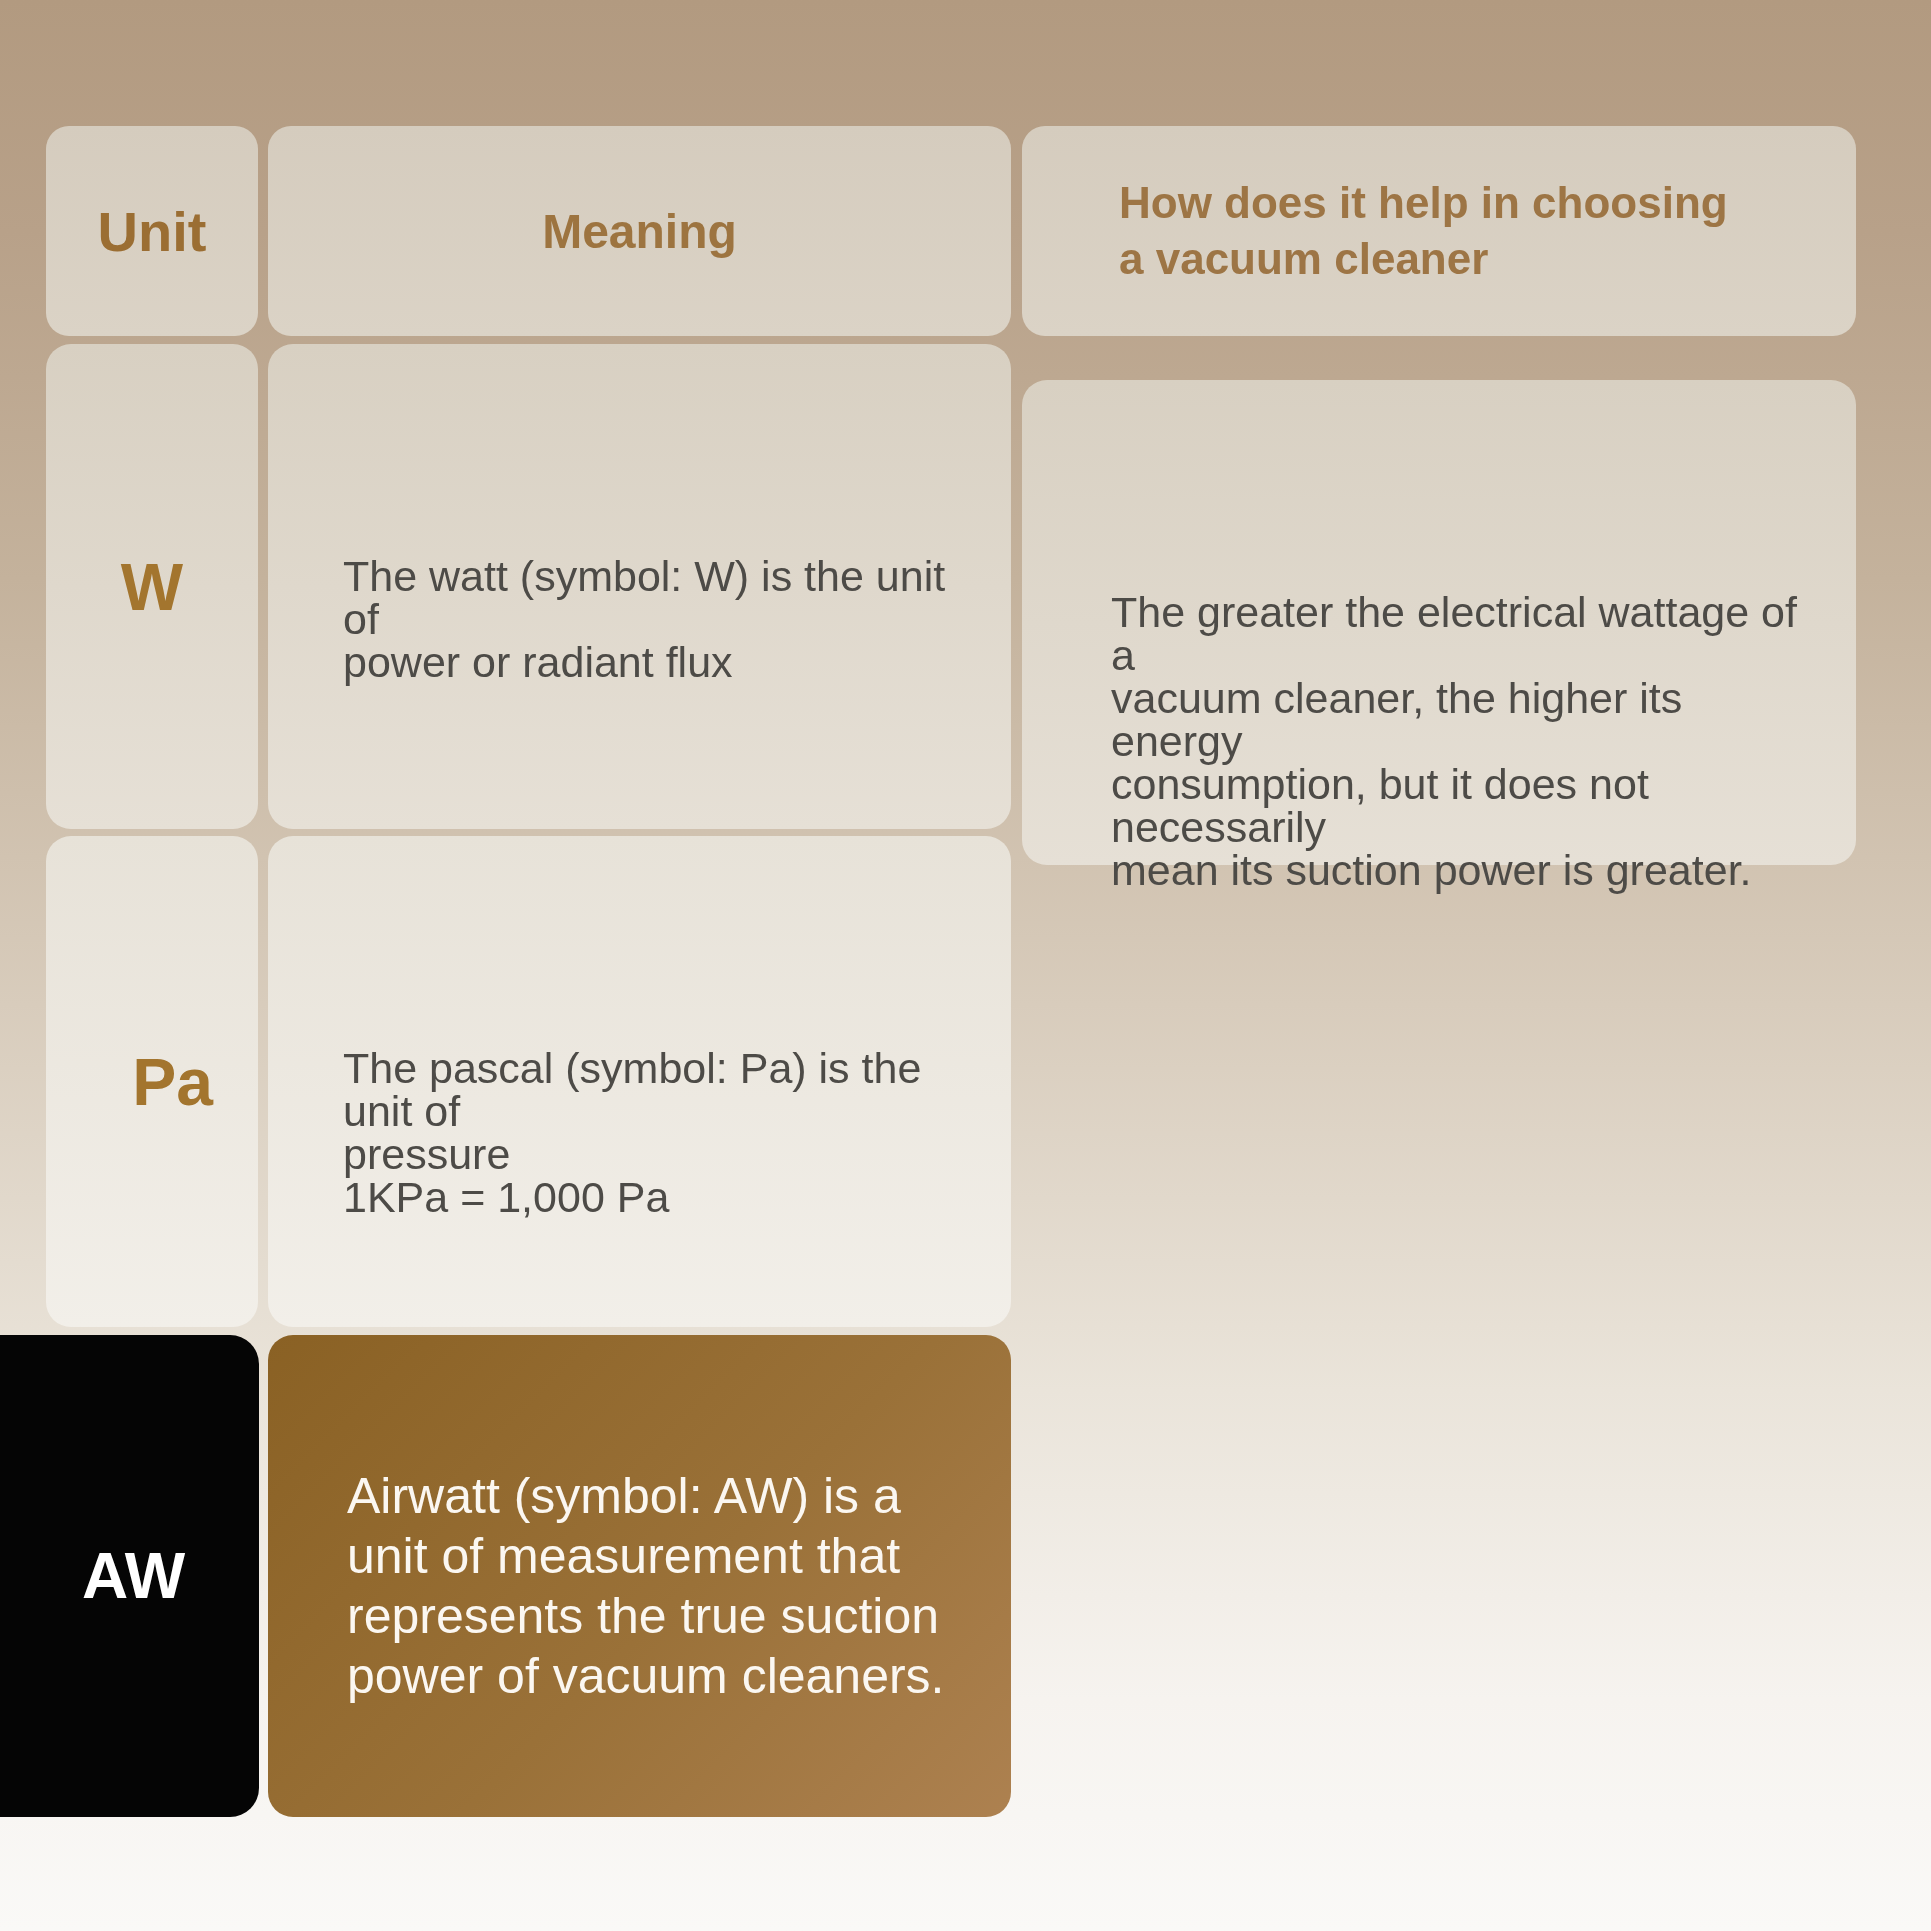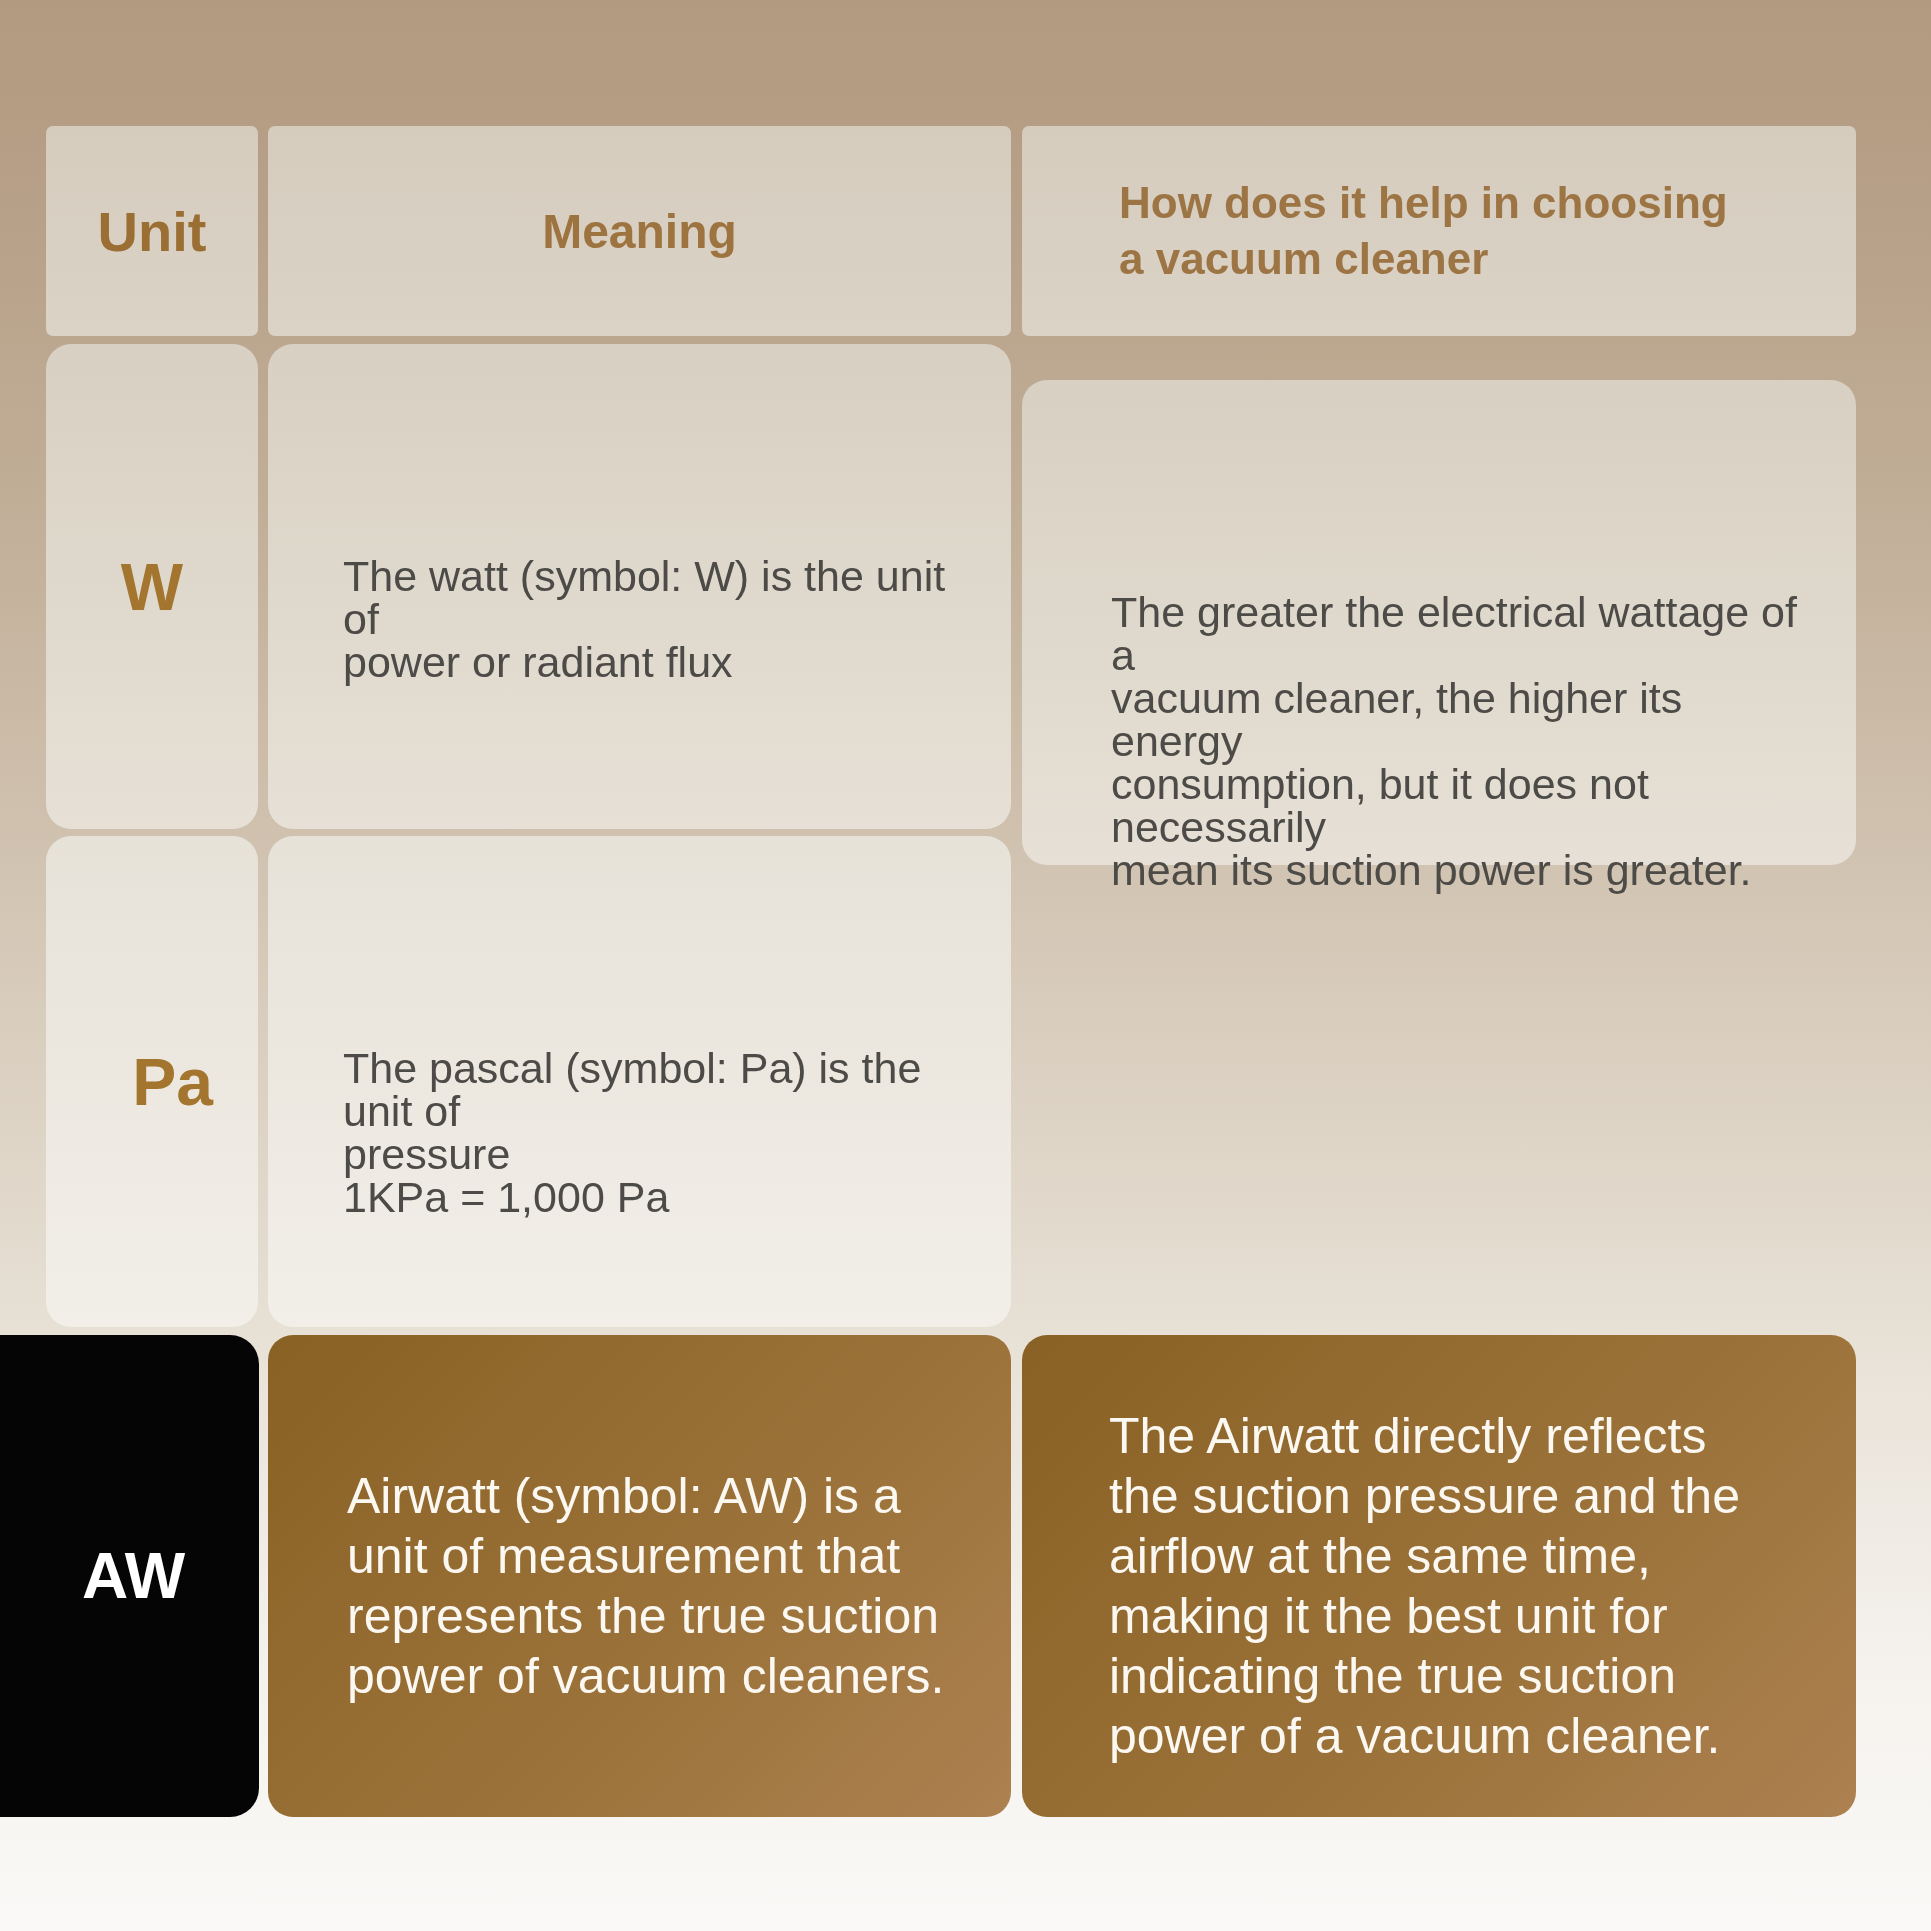--- a/index.html
+++ b/index.html
@@ -14,21 +14,21 @@
   
   .c1{left:46px;width:212px;}
   .c2{left:268px;width:743px;}
   .c3{left:1022px;width:834px;}
   
   .rh{top:126px;height:210px;}
   .r1{top:344px;height:485px;}
   .r2{top:836px;height:491px;}
   .r3{top:1335px;height:482px;padding-left:8px;}
   
-  .bg-h{background:linear-gradient(180deg,#d5ccbe,#dbd3c6);border-radius:7px;}
+  .bg-h{background:linear-gradient(180deg,#d5ccbe,#dbd3c6);border-radius:23px;}
   .bg-1{background:linear-gradient(180deg,#d8d0c2,#e6e0d6);border-radius:25px;}
   .bg-2{background:linear-gradient(180deg,#e7e2d8,#f2efe9);border-radius:25px;padding-left:41px;}
   .bg-black{left:0;width:259px;background:#050505;border-radius:0 29px 29px 0;}
   .bg-brown{background:linear-gradient(135deg,#8a6124 0%,#9a7138 55%,#ad8150 100%);border-radius:25px;}
   
   .center{display:flex;align-items:center;justify-content:center;}
   .unit-head{font-size:56px;font-weight:bold;color:#9b6e33;}
   .col-head{font-size:48px;font-weight:bold;color:#9d7440;}
   .col-head-left{display:flex;flex-direction:column;justify-content:center;
     padding:0 106px 0 97px;font-size:44px;font-weight:bold;color:#9d7545;
@@ -84,23 +84,15 @@
 
   <div class="cell r3 bg-black center">
     <span class="aw-letter">AW</span>
   </div>
   <div class="cell c2 r3 bg-brown aw-text aw-m">
     <span>Airwatt (symbol: AW) is a
 unit of measurement that
 represents the true suction
 power of vacuum cleaners.</span>
   </div>
-  <div class="cell c3 r3 bg-brown aw-text aw-h">
-    <span>The Airwatt directly reflects
-the suction pressure and the
-airflow at the same time,
-making it the best unit for
-indicating the true suction
-power of a vacuum cleaner.</span>
-  </div>
 
 </div>
 
 
 </body></html>

